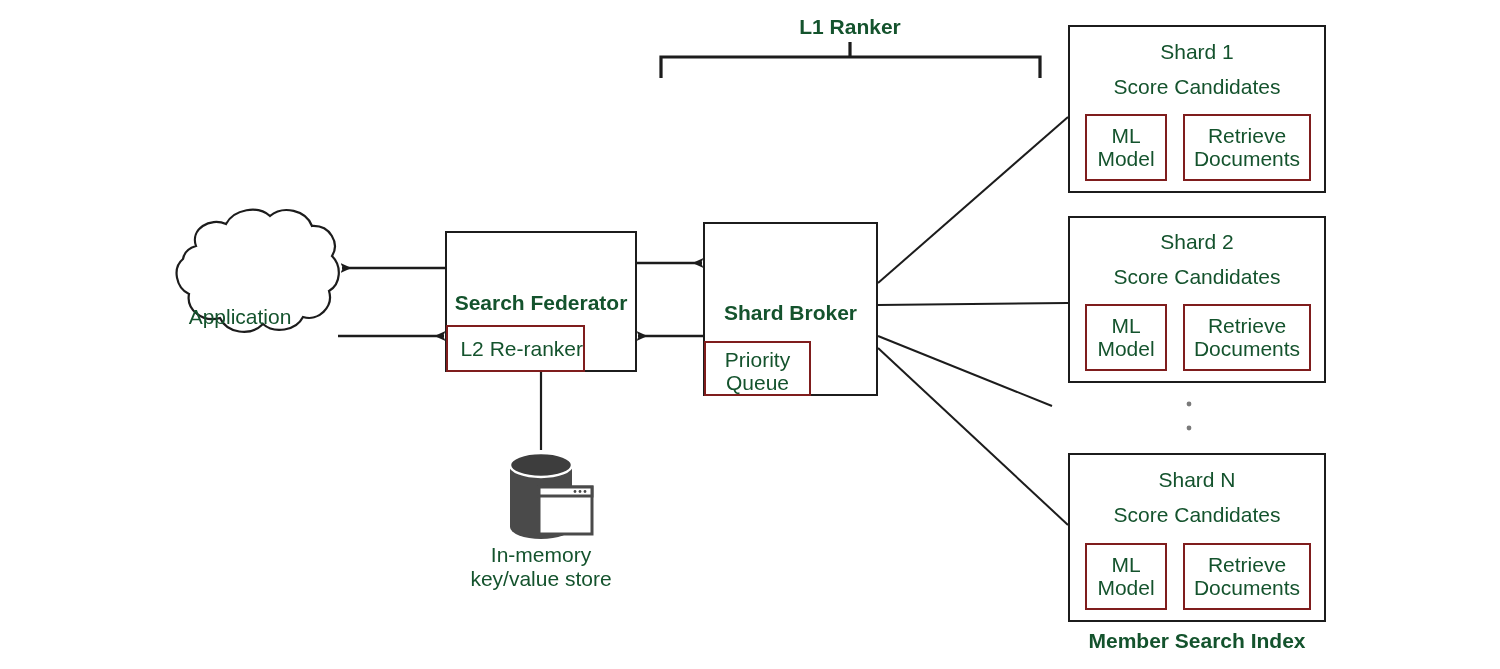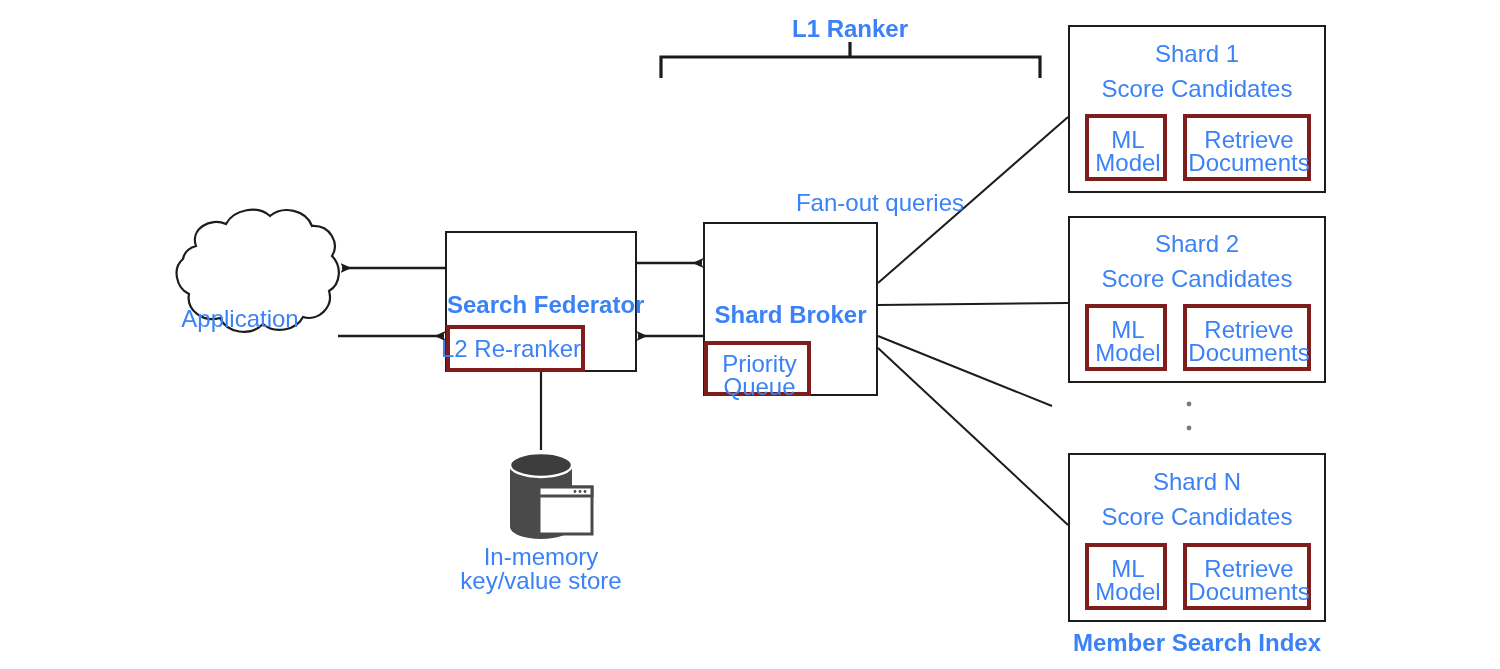--- a/index.html
+++ b/index.html
@@ -18,36 +18,36 @@
   .svg-layer {
     position: absolute;
     top: 0;
     left: 0;
     width: 1500px;
     height: 669px;
     pointer-events: none;
   }
   .lbl {
     position: absolute;
-    color: #3b82f6;
+    color: #14532d;
     text-align: center;
     white-space: nowrap;
     line-height: 1.22;
-    font-size: 24px;
+    font-size: 21px;
   }
   .lbl.bold { font-weight: bold; }
   .box {
     position: absolute;
     border: 2px solid #1c1c1c;
     background: #ffffff;
     box-sizing: border-box;
   }
   .box-inner {
     position: absolute;
-    border: 4px solid #7f1d1d;
+    border: 2px solid #7f1d1d;
     background: #ffffff;
     box-sizing: border-box;
     padding-left: 33px;
   }
   .ctr {
     display: flex;
     align-items: center;
     justify-content: flex-end;
     text-align: center;
   }
@@ -125,21 +125,20 @@
       <circle cx="575" cy="491.5" r="1.4" fill="#4a4a4a"></circle>
       <circle cx="580" cy="491.5" r="1.4" fill="#4a4a4a"></circle>
       <circle cx="585" cy="491.5" r="1.4" fill="#4a4a4a"></circle>
     </g>
   </svg>
 
   <div class="lbl bold" style="left:760px; top:14px; width:180px;">L1 Ranker</div>
 
   <div class="lbl" style="left:165px; top:280px; width:150px;margin-top:24px;">Application</div>
 
-  <div class="lbl" style="left:790px; top:188px; width:180px;">Fan-out queries</div>
 
   <div class="box" style="left:445px; top:231px; width:192px; height:141px;">
     <div class="lbl bold" style="left:0; top:57px; width:188px;">Search Federator</div>
   </div>
   <div class="box-inner ctr" style="left:446px; top:325px; width:139px; height:47px;">
     <span class="lbl" style="position:static;">L2 Re-ranker</span>
   </div>
 
   <div class="box" style="left:703px; top:222px; width:175px; height:174px;">
     <div class="lbl bold" style="left:0; top:76px; width:171px;">Shard Broker</div>

